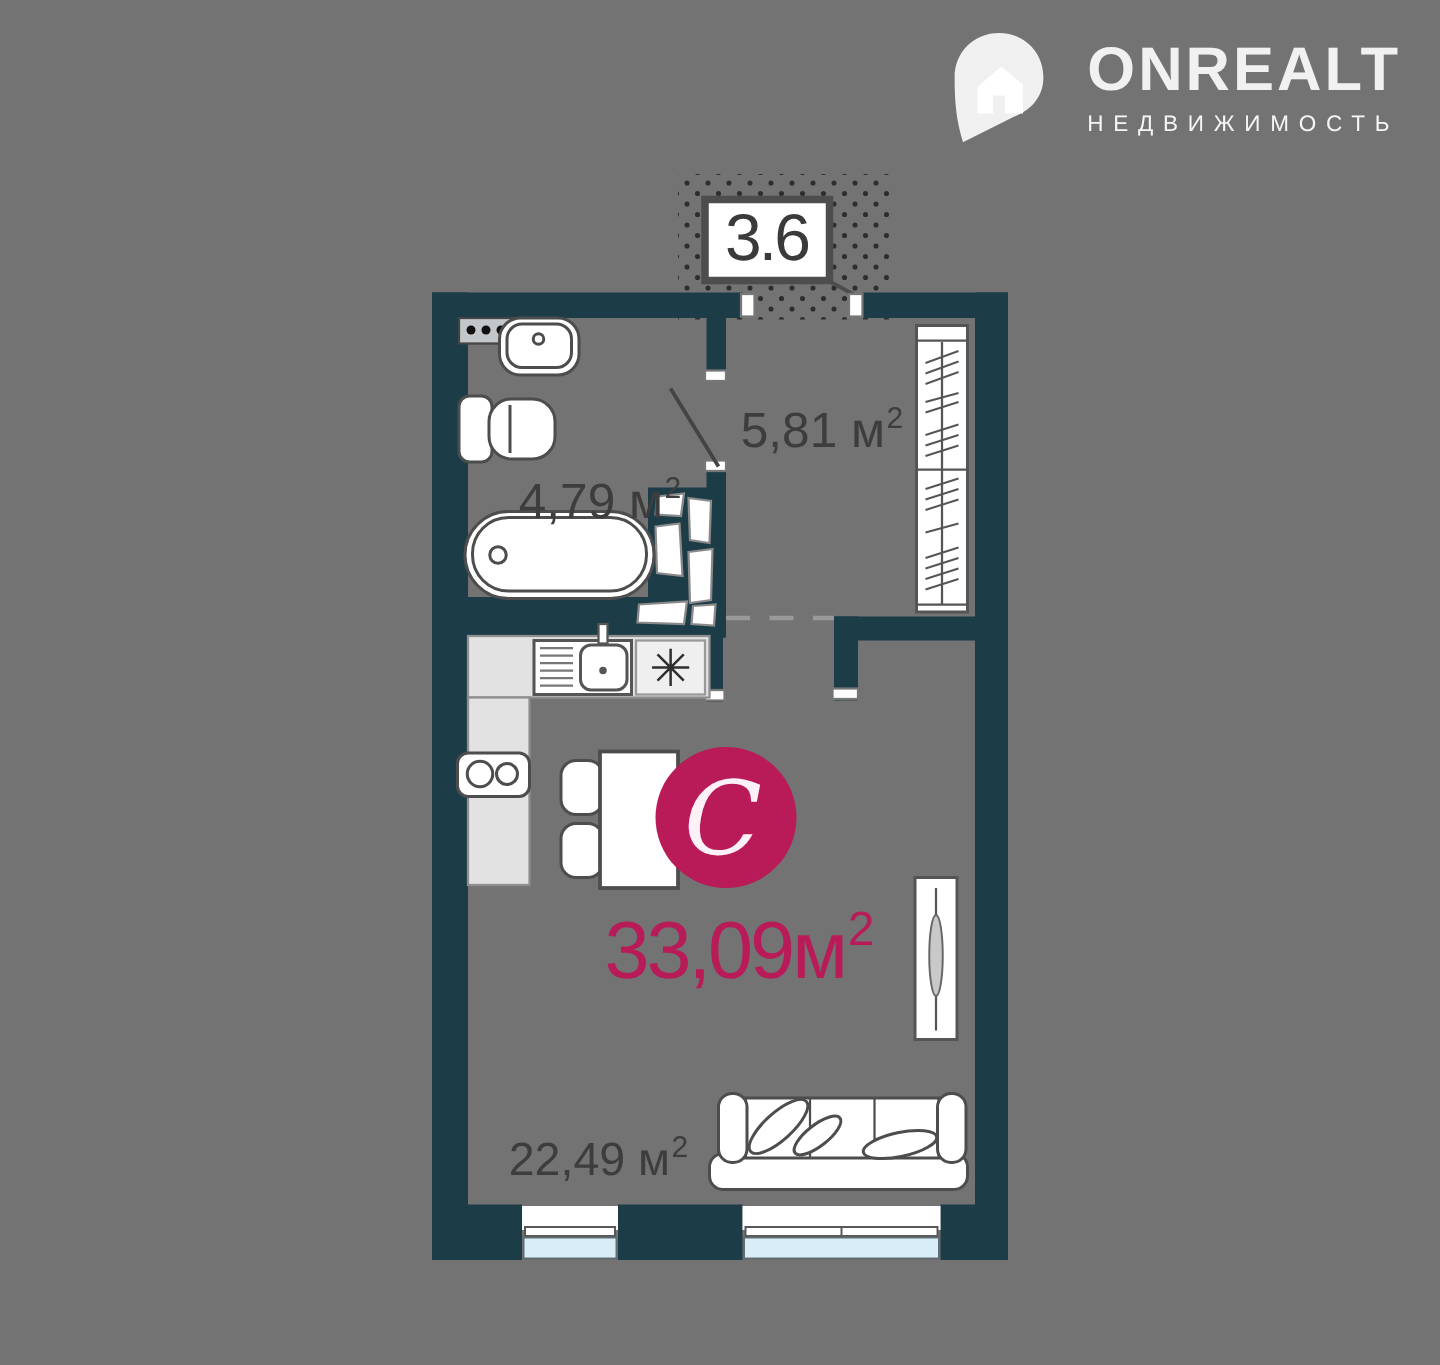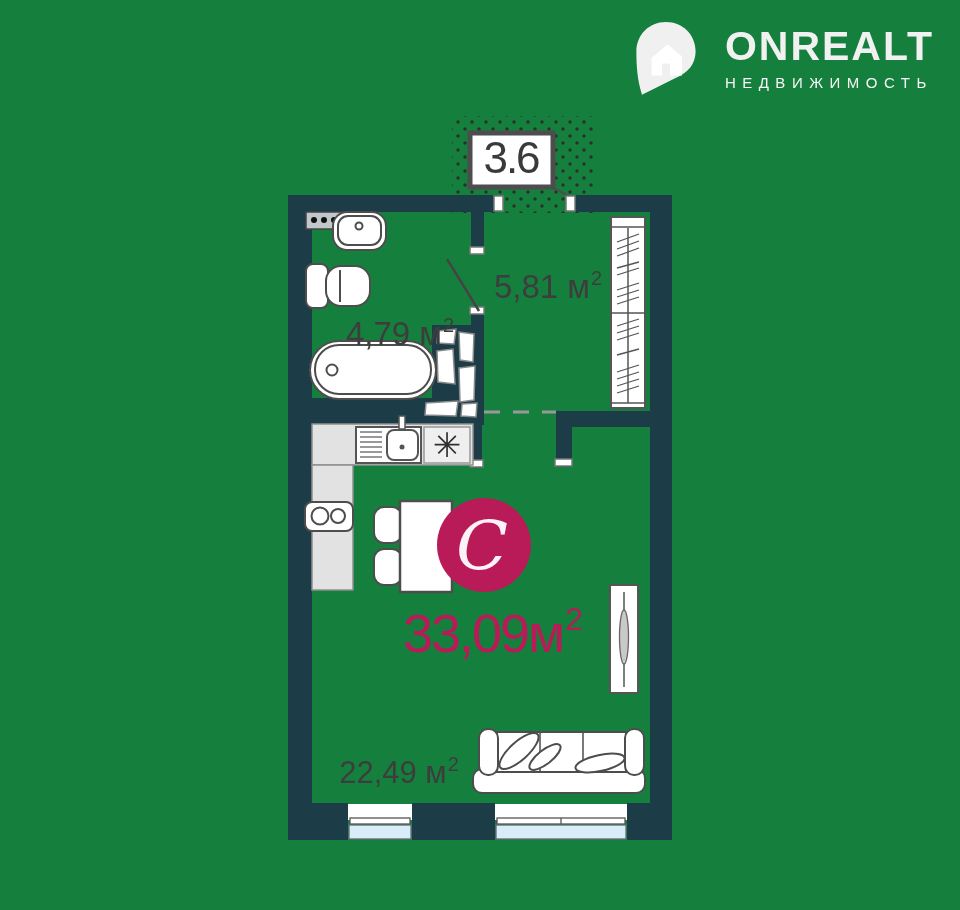--- a/index.html
+++ b/index.html
@@ -1,16 +1,16 @@
 <!DOCTYPE html>
 <html><head>
 <meta charset="utf-8">
 <style>
   html,body{margin:0;padding:0;background:#fff;}
-  .stage{position:relative;width:960px;height:910px;background:#15803d;overflow:hidden;
+  .stage{position:relative;width:960px;height:910px;background:#737373;overflow:hidden;
          font-family:"Liberation Sans",sans-serif;}
   
   .logo{position:absolute;top:18px;right:26px;display:flex;align-items:center;gap:16px;}
   .logo-brand{font-size:41px;font-weight:bold;letter-spacing:2px;color:#f1f1f1;line-height:1;}
   .logo-sub{font-size:15px;letter-spacing:6.5px;color:#f6f6f6;margin-top:7px;}
   
   svg.plan{position:absolute;left:0;top:0;}
   .area-label{font-family:"Liberation Sans",sans-serif;font-size:33px;fill:#3d3d3d;}
   .area-label .sup{font-size:20px;}
   .living-label{font-size:31px;}

